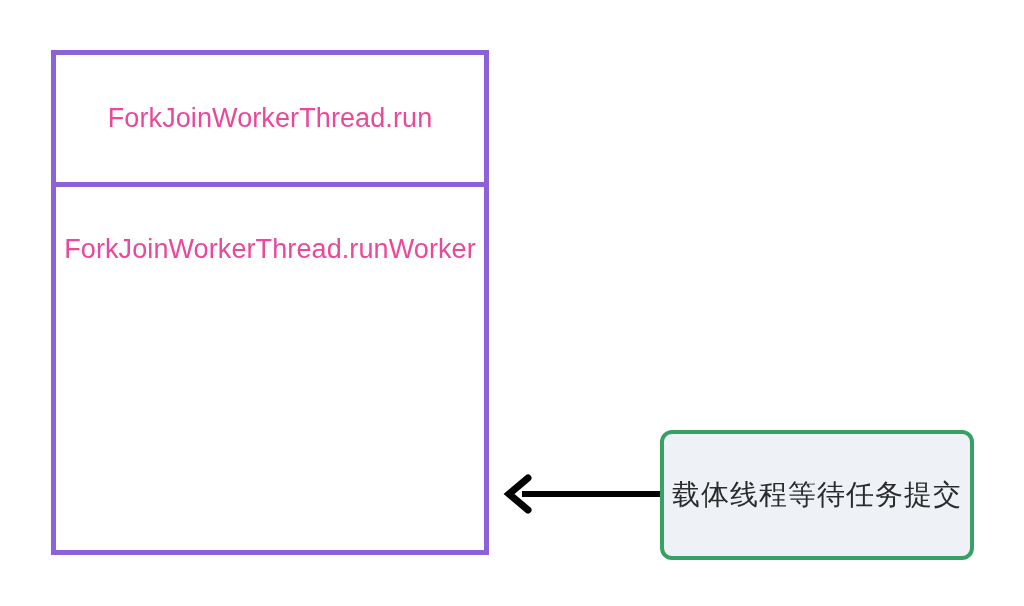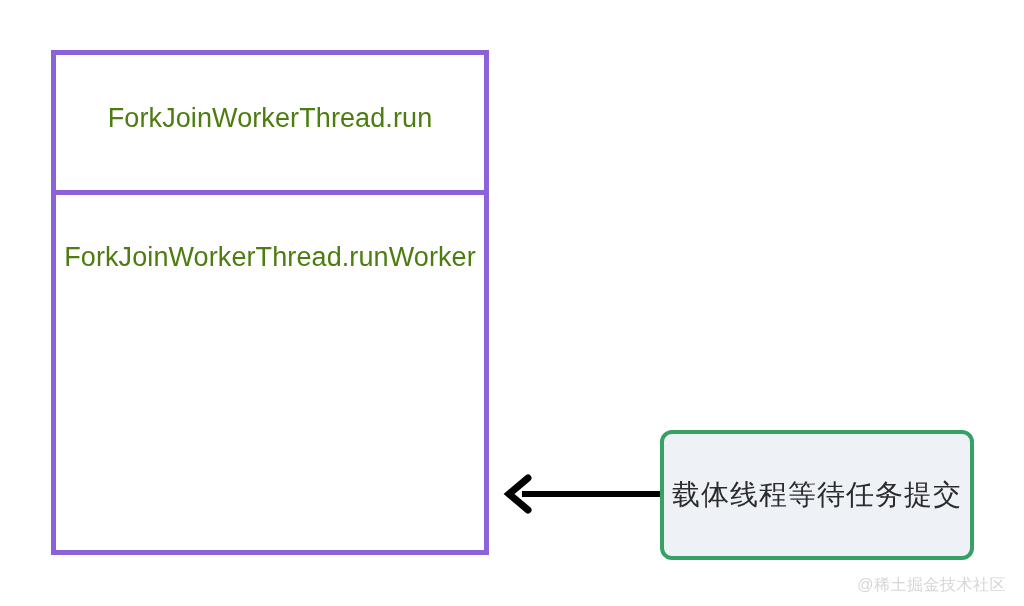--- a/index.html
+++ b/index.html
@@ -38,30 +38,29 @@
     flex-direction: column;
   }
 
   .frame {
     box-sizing: border-box;
     background: #ffffff;
     display: flex;
     align-items: center;
     justify-content: center;
     text-align: center;
-    color: #4d7c0f;
+    color: #ec4899;
     font-size: 27px;
     line-height: 1.42;
     letter-spacing: 0.1px;
     padding: 2px 6px;
     overflow: hidden;
   }
   .frame + .frame {
     border-top: 5px solid #8b62d9;
-    margin-top: 8px;
   }
 
   .frame-1 { height: 127px; }
   .frame-2 { height: 130px; }
   .frame-3 { height: 126px; }
   .frame-4 { flex: 1 1 auto; }
 
   .frame-2 .frame-text {
     display: block;
     max-width: 420px;
@@ -128,15 +127,14 @@
 
   <svg class="arrow" viewBox="0 0 170 50" width="170" height="50">
     <line x1="22" y1="24" x2="170" y2="24" stroke="#000000" stroke-width="6" stroke-linecap="butt"></line>
     <polyline points="28,8 9,24 28,40" fill="none" stroke="#000000" stroke-width="7" stroke-linecap="round" stroke-linejoin="miter"></polyline>
   </svg>
 
   <div class="callout">
     <span class="callout-text">载体线程等待任务提交</span>
   </div>
 
-  <div class="watermark">@稀土掘金技术社区</div>
 
 </div>
 
 </body></html>

